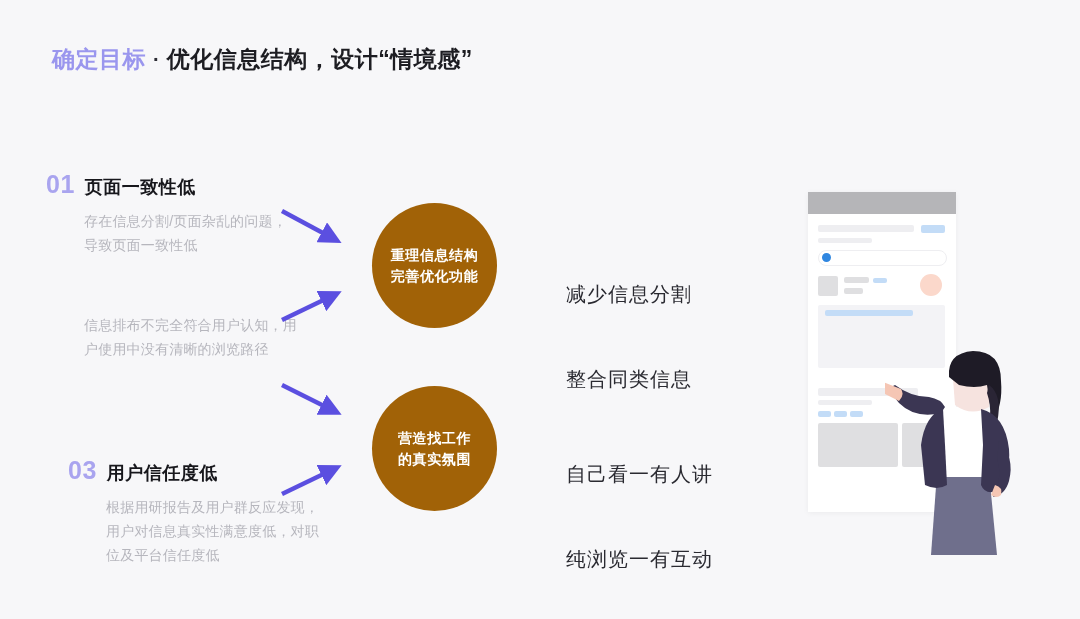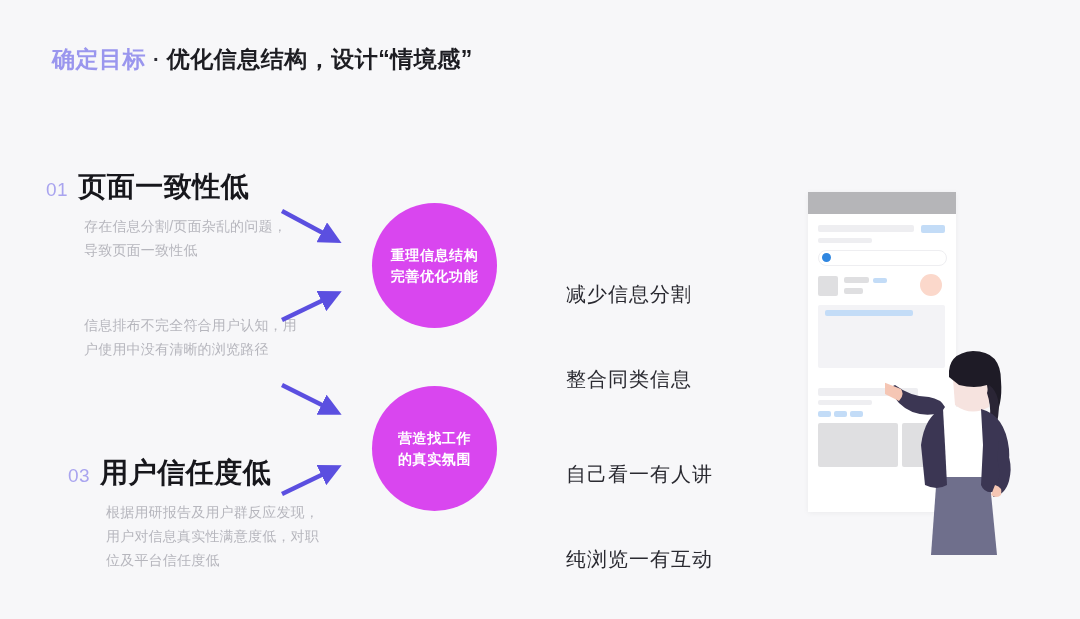--- a/index.html
+++ b/index.html
@@ -58,28 +58,28 @@
   .issue-1 { top: 172px; }
   .issue-2 { top: 302px; }
   .issue-3 { top: 458px; margin-left: 22px; }
 
   .issue-head {
     display: flex;
     align-items: baseline;
     gap: 10px;
   }
   .issue-num {
-    font-size: 19px;
-    font-weight: normal;
+    font-size: 25px;
+    font-weight: bold;
     color: #a9a4ef;
     letter-spacing: 0.5px;
     line-height: 1;
   }
   .issue-title {
-    font-size: 28px;
+    font-size: 18px;
     font-weight: bold;
     color: #17171c;
     line-height: 1.1;
     letter-spacing: 0.5px;
   }
   .issue-desc {
     margin-top: 11px;
     margin-left: 38px;
     font-size: 14px;
     line-height: 1.72;
@@ -97,21 +97,21 @@
     height: 619px;
     pointer-events: none;
   }
 
   
   .circle {
     position: absolute;
     width: 125px;
     height: 125px;
     border-radius: 50%;
-    background: #d946ef;
+    background: #a16207;
     display: flex;
     flex-direction: column;
     align-items: center;
     justify-content: center;
     color: #ffffff;
     font-size: 14px;
     font-weight: bold;
     line-height: 1.45;
     letter-spacing: 0.6px;
     text-align: center;

